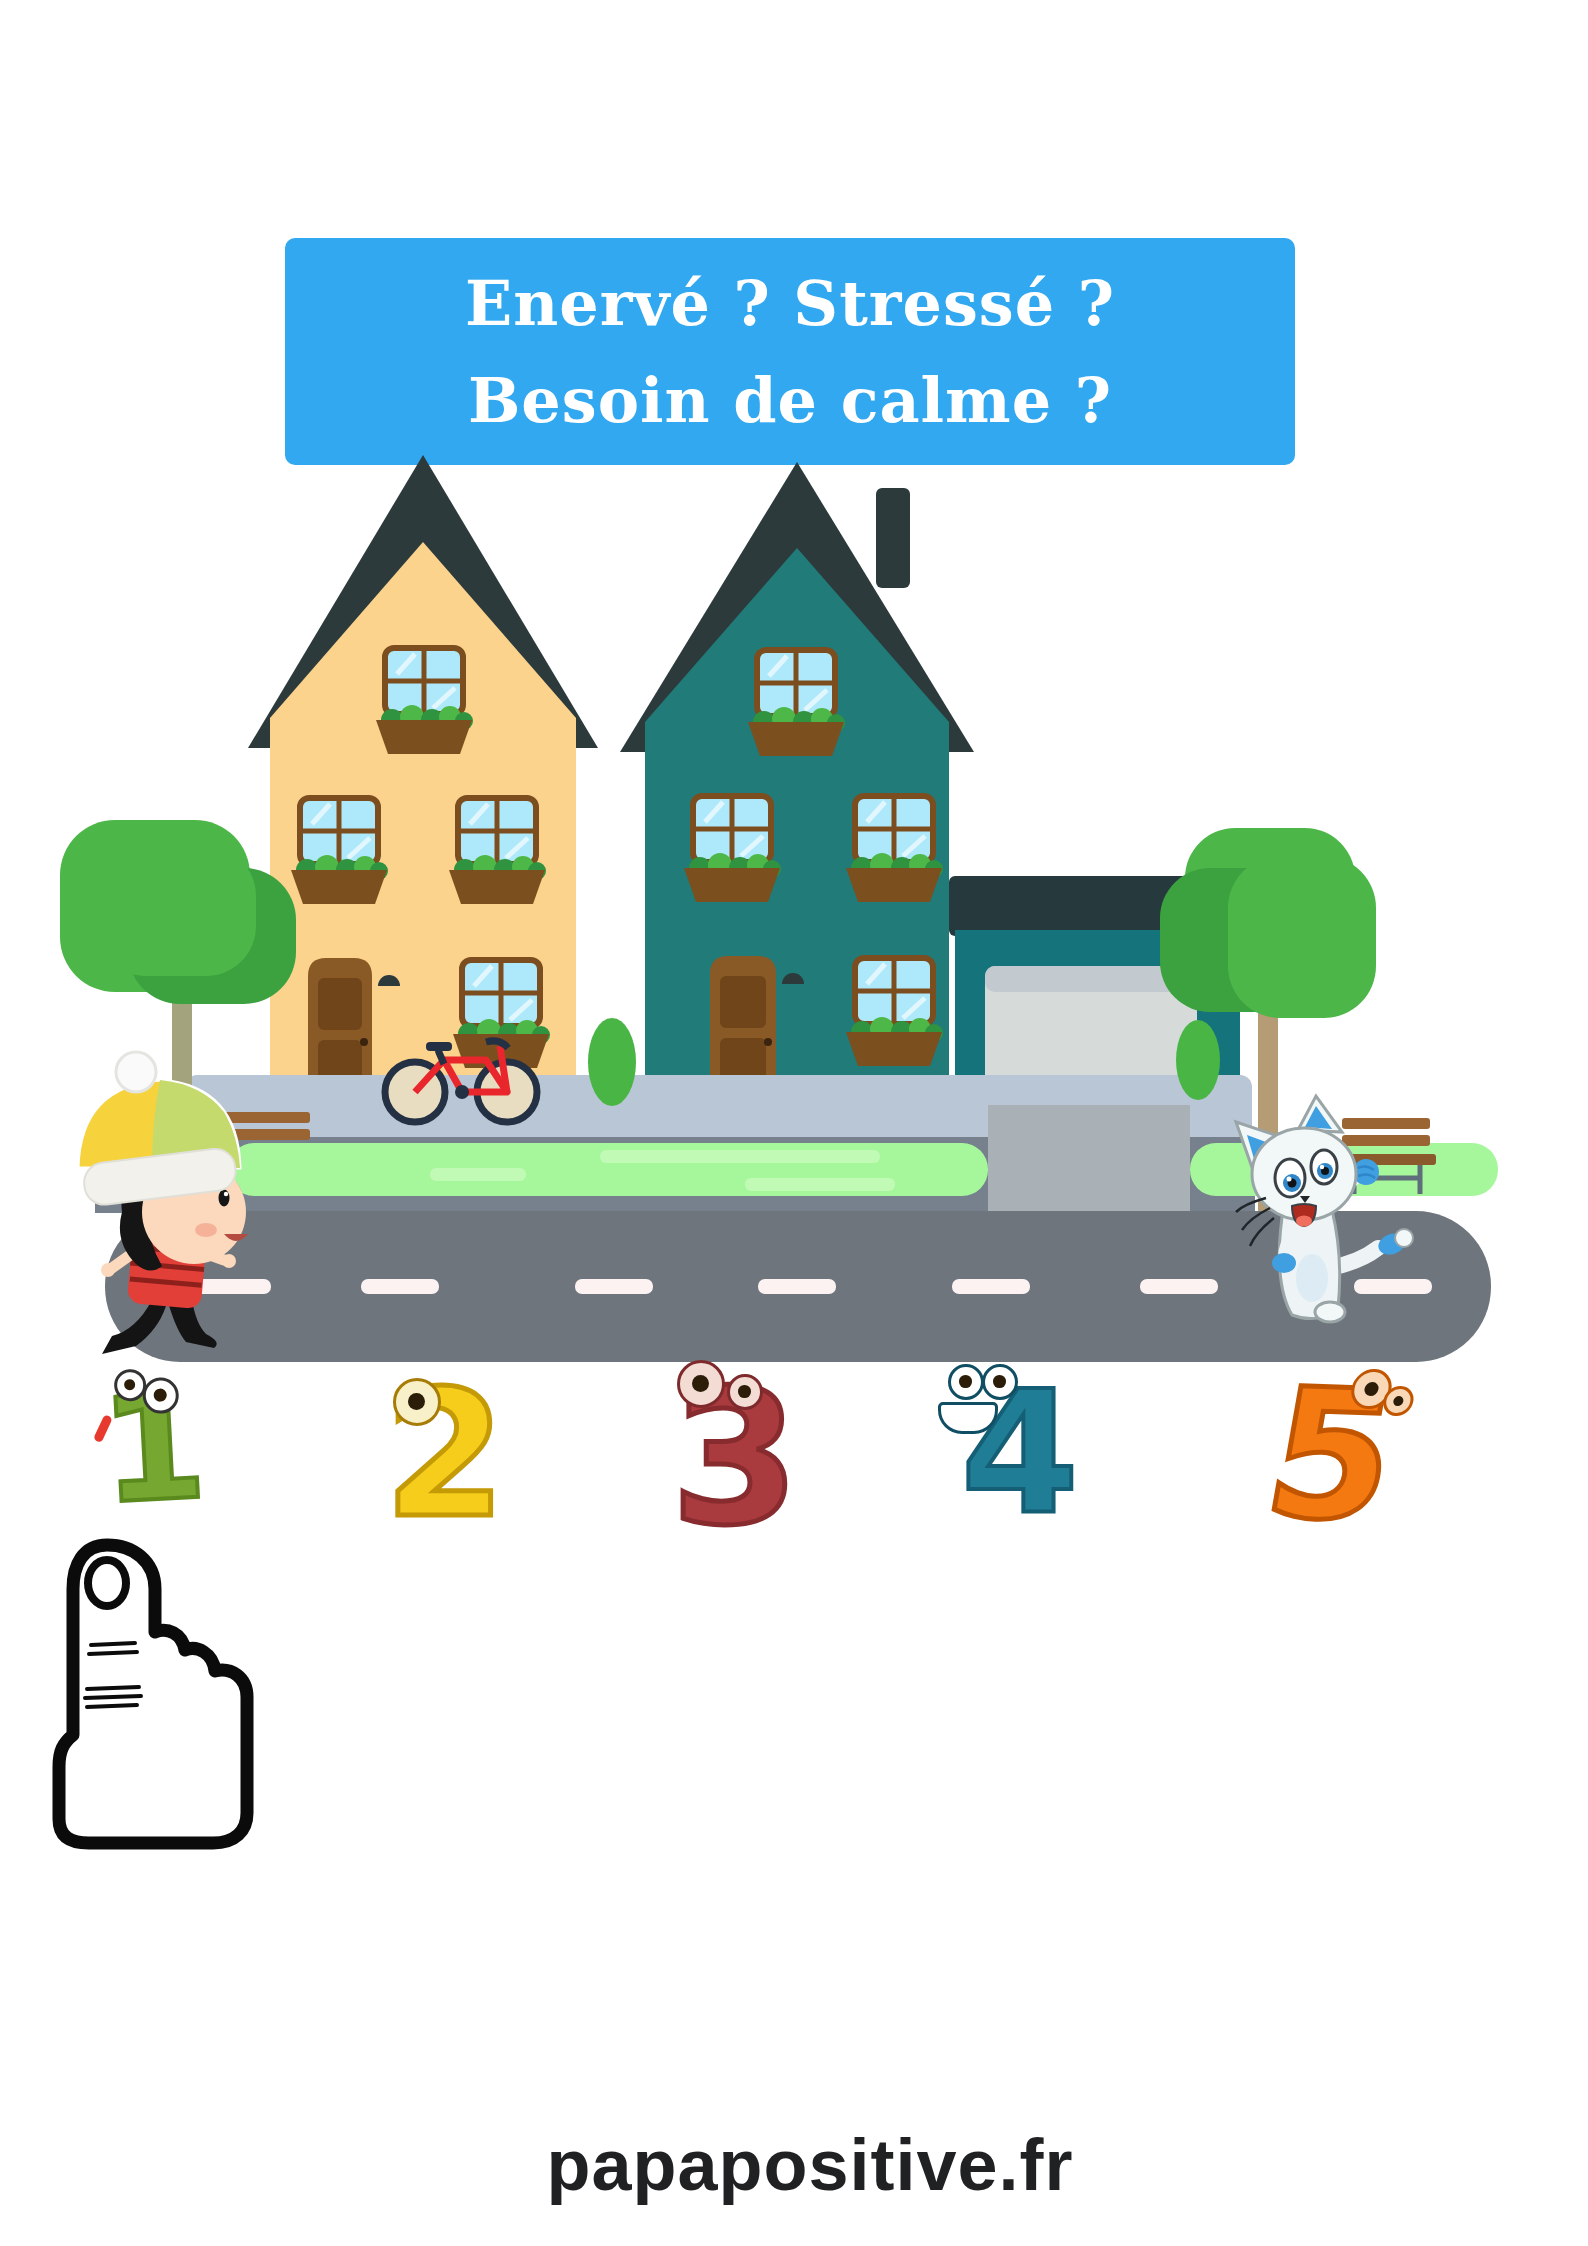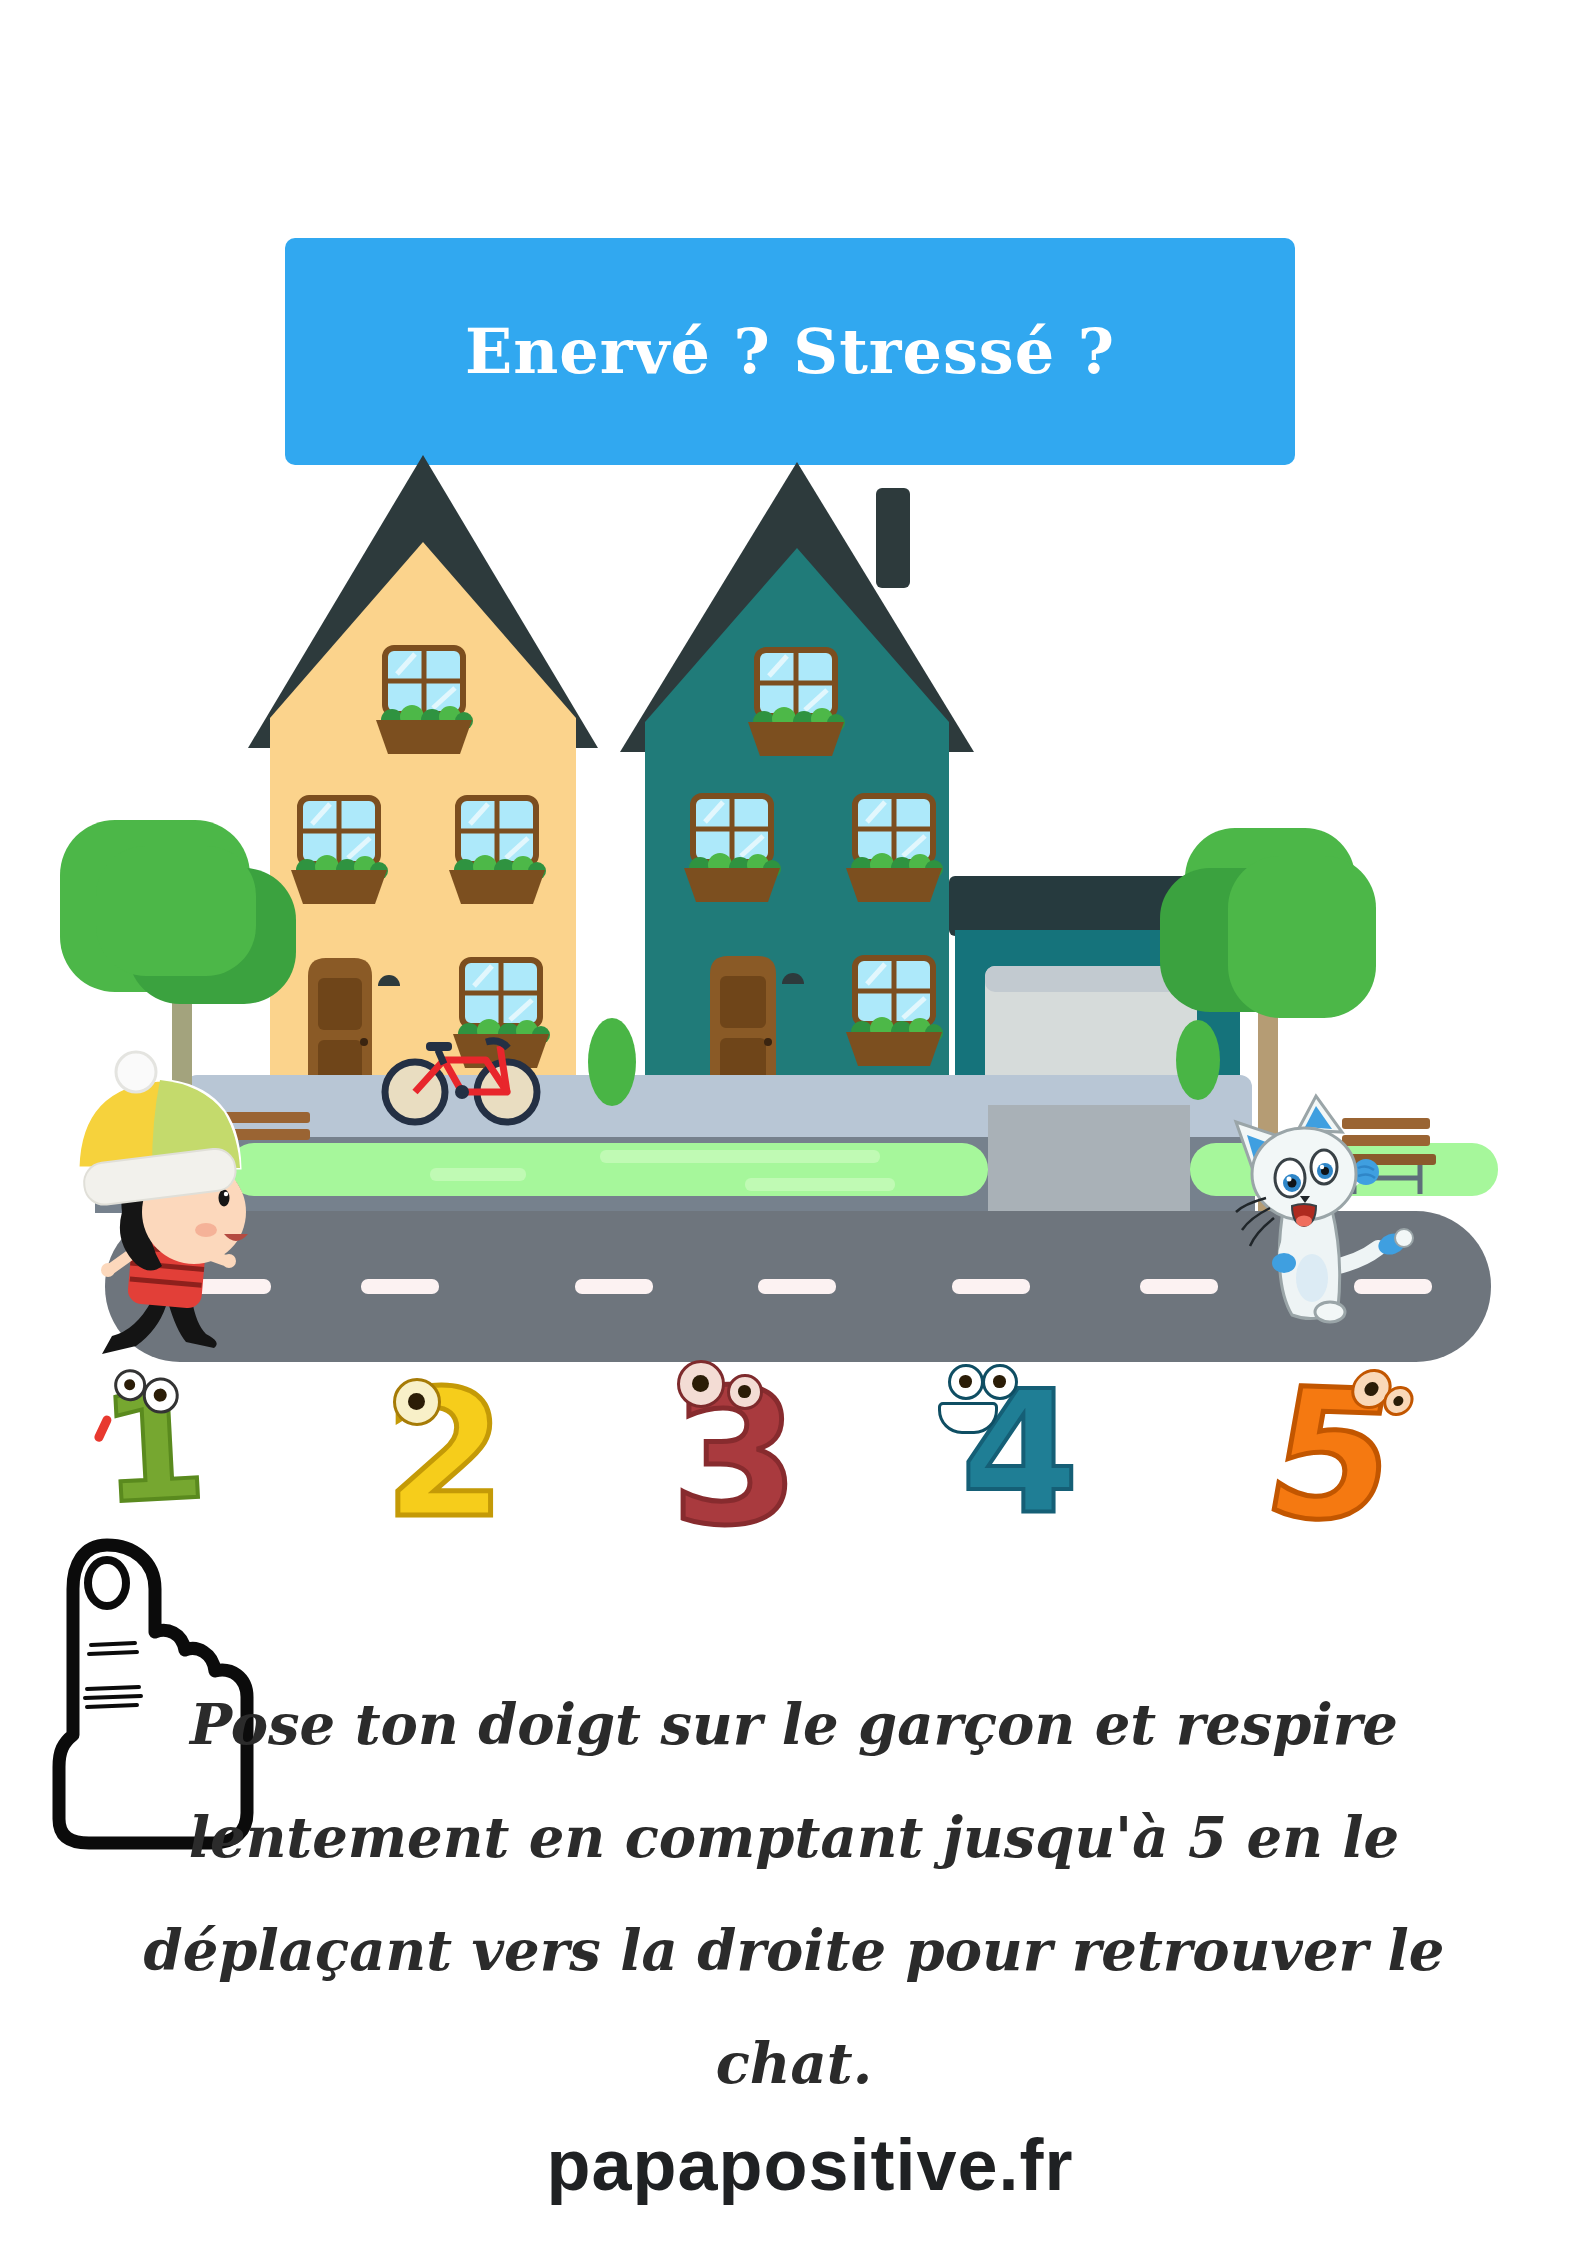--- a/index.html
+++ b/index.html
@@ -54,20 +54,21 @@
           font-family:"Liberation Sans",sans-serif;font-weight:bold;font-size:72px;
           color:#1f2123;letter-spacing:1px;}
 </style>
 </head>
 <body>
 
 <div id="poster">
 
   <div id="title-box">
     <div class="tline">Enervé ? Stressé ?</div>
+    <div class="tline">Besoin de calme ?</div>
   </div>
 
   <svg id="scene" viewBox="0 0 1588 2246" xmlns="http://www.w3.org/2000/svg">
     <defs>
       <g id="win">
         <rect x="0" y="0" width="78" height="66" rx="9" fill="#ade9fa" stroke="#7c4e1f" stroke-width="6"></rect>
         <line x1="39" y1="3" x2="39" y2="63" stroke="#7c4e1f" stroke-width="5"></line>
         <line x1="3" y1="33" x2="75" y2="33" stroke="#7c4e1f" stroke-width="5"></line>
         <line x1="12" y1="26" x2="30" y2="6" stroke="#ffffff" stroke-width="5" opacity="0.65"></line>
         <line x1="48" y1="60" x2="70" y2="40" stroke="#ffffff" stroke-width="5" opacity="0.65"></line>
@@ -274,22 +275,16 @@
 
   <svg id="hand" width="218" height="313" viewBox="0 0 218 313" xmlns="http://www.w3.org/2000/svg">
     <path d="M62,8 C38,8 28,28 28,52 L28,198 C18,206 14,214 14,230 L14,282 C14,300 26,306 44,306
              L168,306 C190,306 202,294 202,276 L202,160 C202,140 186,130 170,134
              C168,116 152,108 140,113 C137,96 122,90 110,95 L110,52 C110,24 88,8 62,8 Z" fill="#ffffff" stroke="#0b0b0b" stroke-width="13" stroke-linejoin="round"></path>
     <ellipse cx="62" cy="46" rx="19" ry="23" fill="none" stroke="#0b0b0b" stroke-width="8"></ellipse>
     <path d="M46,108 L90,106 M44,117 L92,115" stroke="#0b0b0b" stroke-width="4" stroke-linecap="round"></path>
     <path d="M42,152 L94,150 M40,161 L96,159 M42,170 L92,168" stroke="#0b0b0b" stroke-width="4" stroke-linecap="round"></path>
   </svg>
 
-  <div id="instructions">
-    <div>Pose ton doigt sur le garçon et respire</div>
-    <div>lentement en comptant jusqu'à 5 en le</div>
-    <div>déplaçant vers la droite pour retrouver le</div>
-    <div>chat.</div>
-  </div>
 
   <div id="footer">papapositive.fr</div>
 
 </div>
 
 </body></html>

